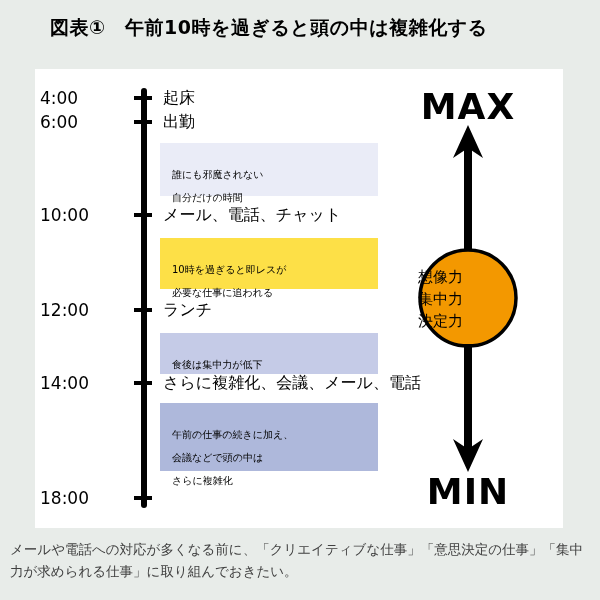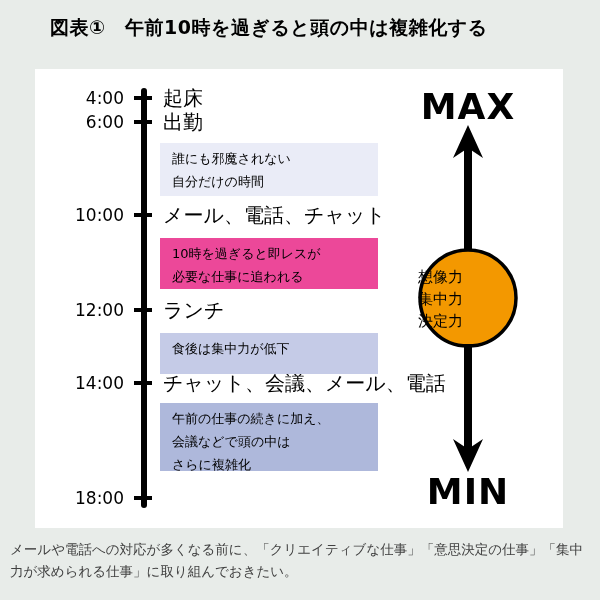--- a/index.html
+++ b/index.html
@@ -19,34 +19,34 @@
   }
   
   .tl-line{
     position:absolute;left:106px;top:19px;width:6px;height:420px;
     background:#000;border-radius:3px;
   }
   .tick{
     position:absolute;left:99px;width:18px;height:4px;background:#000;
   }
   .time-label{
-    position:absolute;left:5px;width:84px;text-align:right;
+    position:absolute;left:5px;width:84px;text-align:left;
     font-size:17px;line-height:20px;transform:translateY(-10px);
   }
   .activity-label{
     position:absolute;left:128px;width:300px;
-    font-size:20px;line-height:20px;transform:translateY(-10px);
+    font-size:16px;line-height:20px;transform:translateY(-10px);
   }
   .note{
     position:absolute;left:125px;width:218px;box-sizing:border-box;
-    padding:4px 12px;font-size:13px;line-height:23px;
+    padding:20px 12px;font-size:10px;line-height:23px;
     white-space:pre-line;
   }
   .note1{top:74px;height:53px;background:#eaecf7;}
-  .note2{top:169px;height:51px;background:#ec4899;}
+  .note2{top:169px;height:51px;background:#fde047;}
   .note3{top:264px;height:41px;background:#c5cbe7;}
   .note4{top:334px;height:68px;background:#aeb8db;}
   
   .gauge-svg{position:absolute;left:0;top:0;width:528px;height:459px;}
   .max-label,.min-label{
     position:absolute;left:383px;width:100px;text-align:center;
     font-size:36px;font-weight:bold;letter-spacing:1px;
   }
   .max-label{top:17px;}
   .min-label{top:402px;}
@@ -79,21 +79,21 @@
   <div class="time-label" style="top:53px">6:00</div>
   <div class="time-label" style="top:146px">10:00</div>
   <div class="time-label" style="top:241px">12:00</div>
   <div class="time-label" style="top:314px">14:00</div>
   <div class="time-label" style="top:429px">18:00</div>
 
   <div class="activity-label" style="top:29px">起床</div>
   <div class="activity-label" style="top:53px">出勤</div>
   <div class="activity-label" style="top:146px">メール、電話、チャット</div>
   <div class="activity-label" style="top:241px">ランチ</div>
-  <div class="activity-label" style="top:314px">チャット、会議、メール、電話</div>
+  <div class="activity-label" style="top:314px">さらに複雑化、会議、メール、電話</div>
 
   <div class="note note1">誰にも邪魔されない
 自分だけの時間</div>
   <div class="note note2">10時を過ぎると即レスが
 必要な仕事に追われる</div>
   <div class="note note3">食後は集中力が低下</div>
   <div class="note note4">午前の仕事の続きに加え、
 会議などで頭の中は
 さらに複雑化</div>
 

